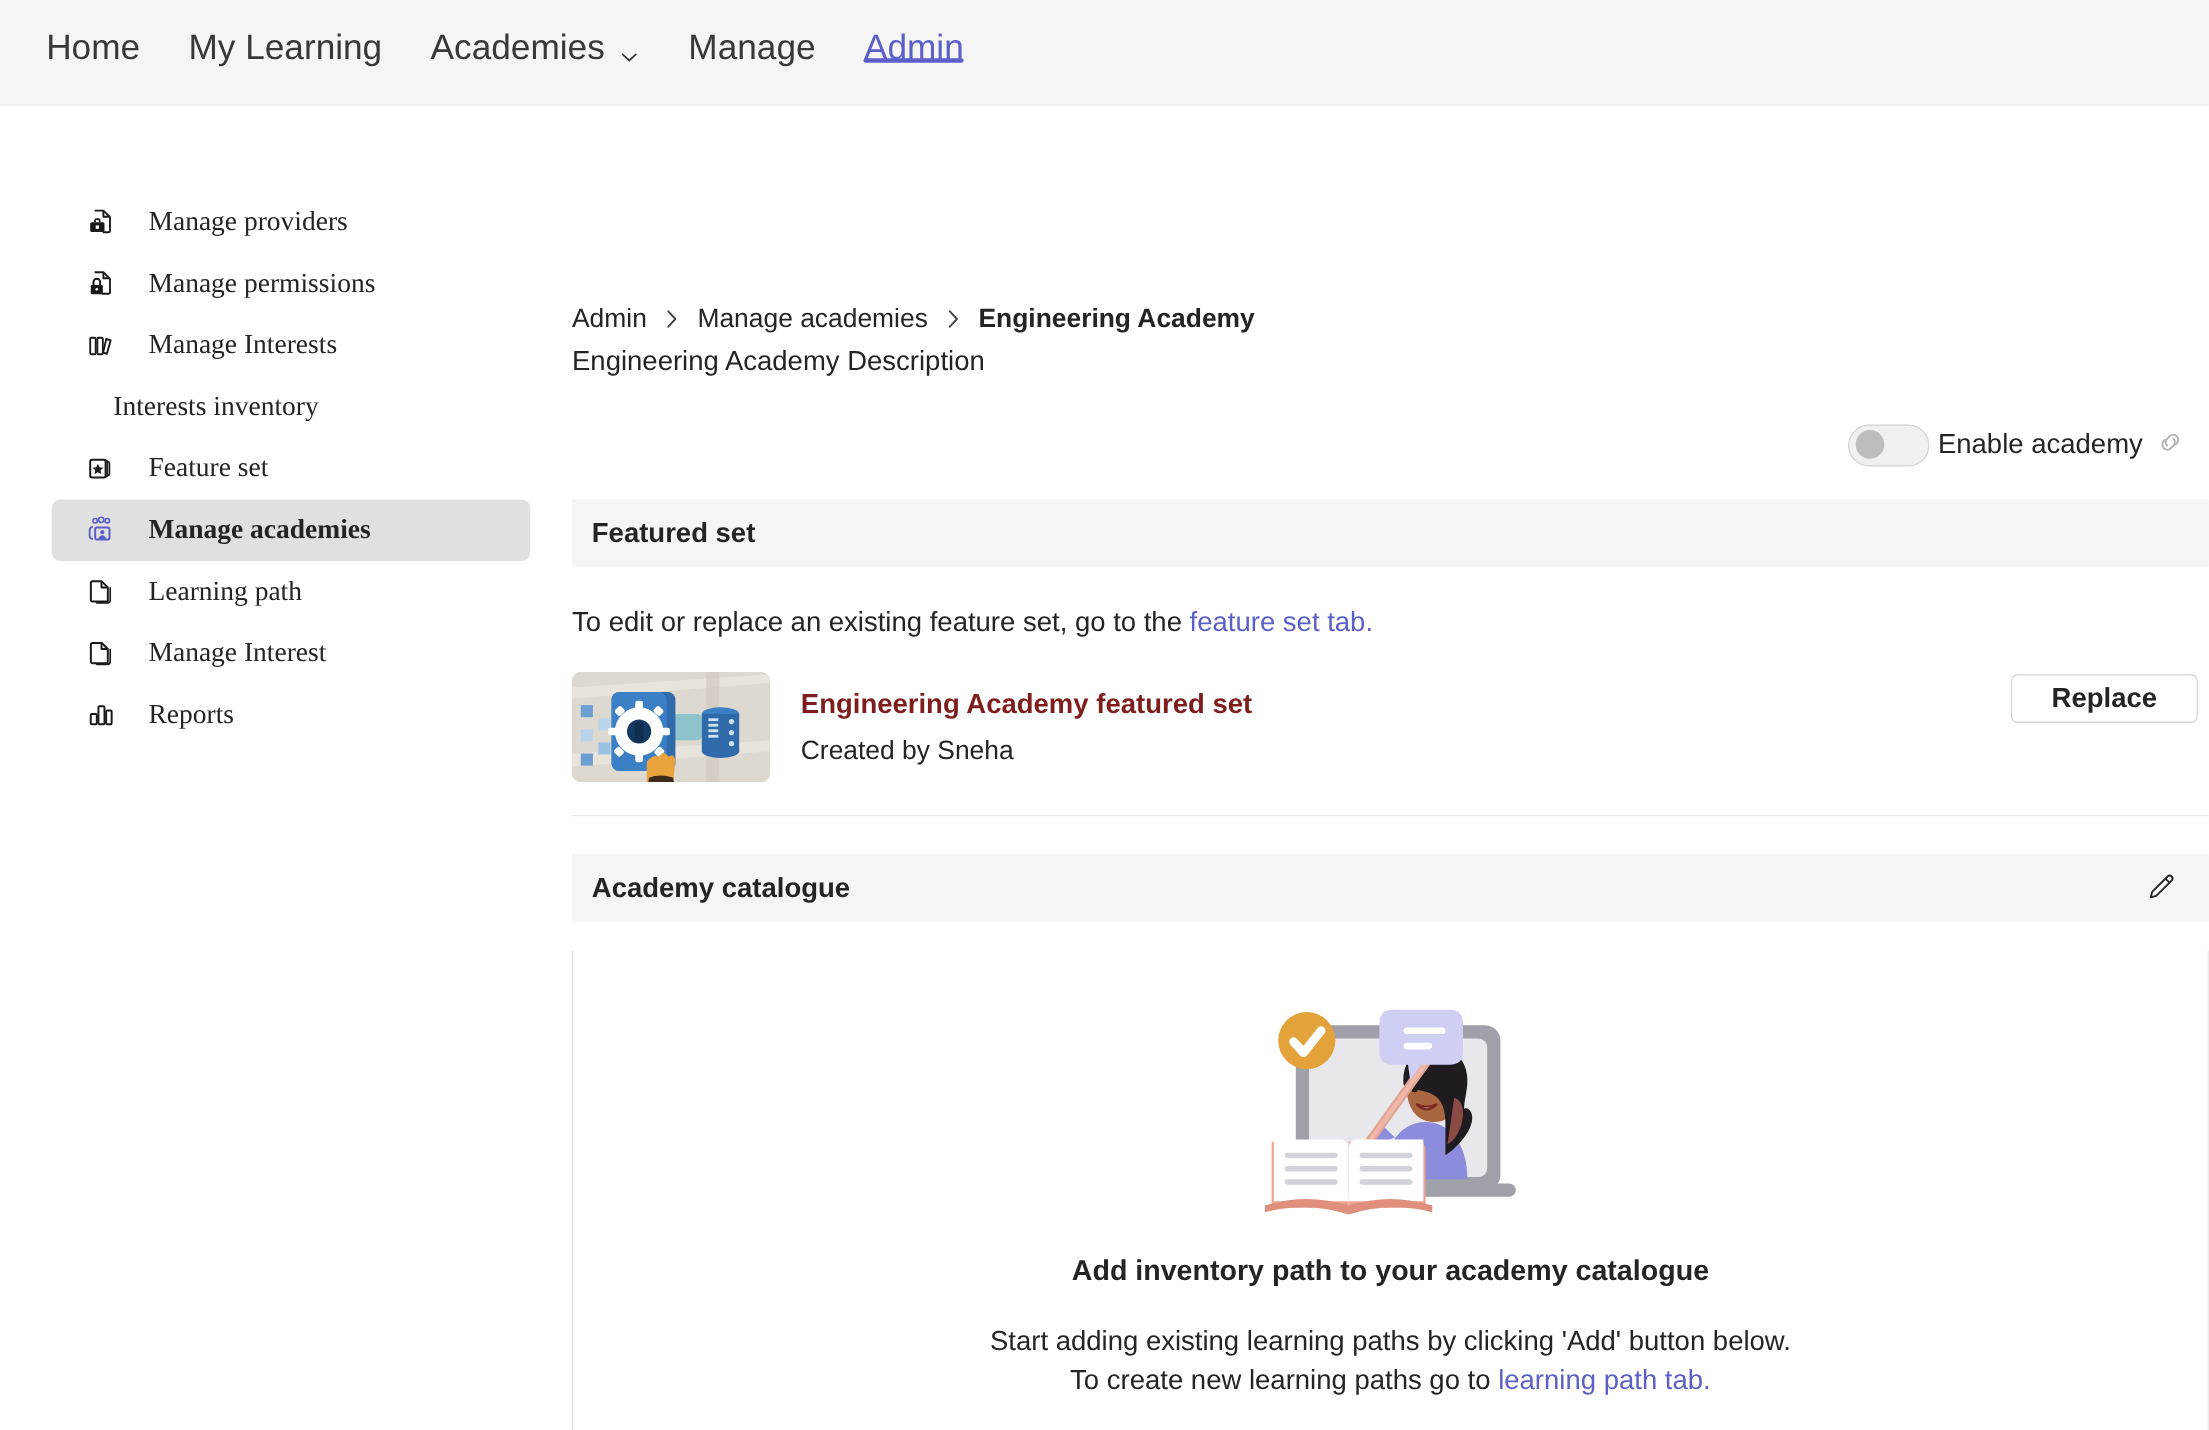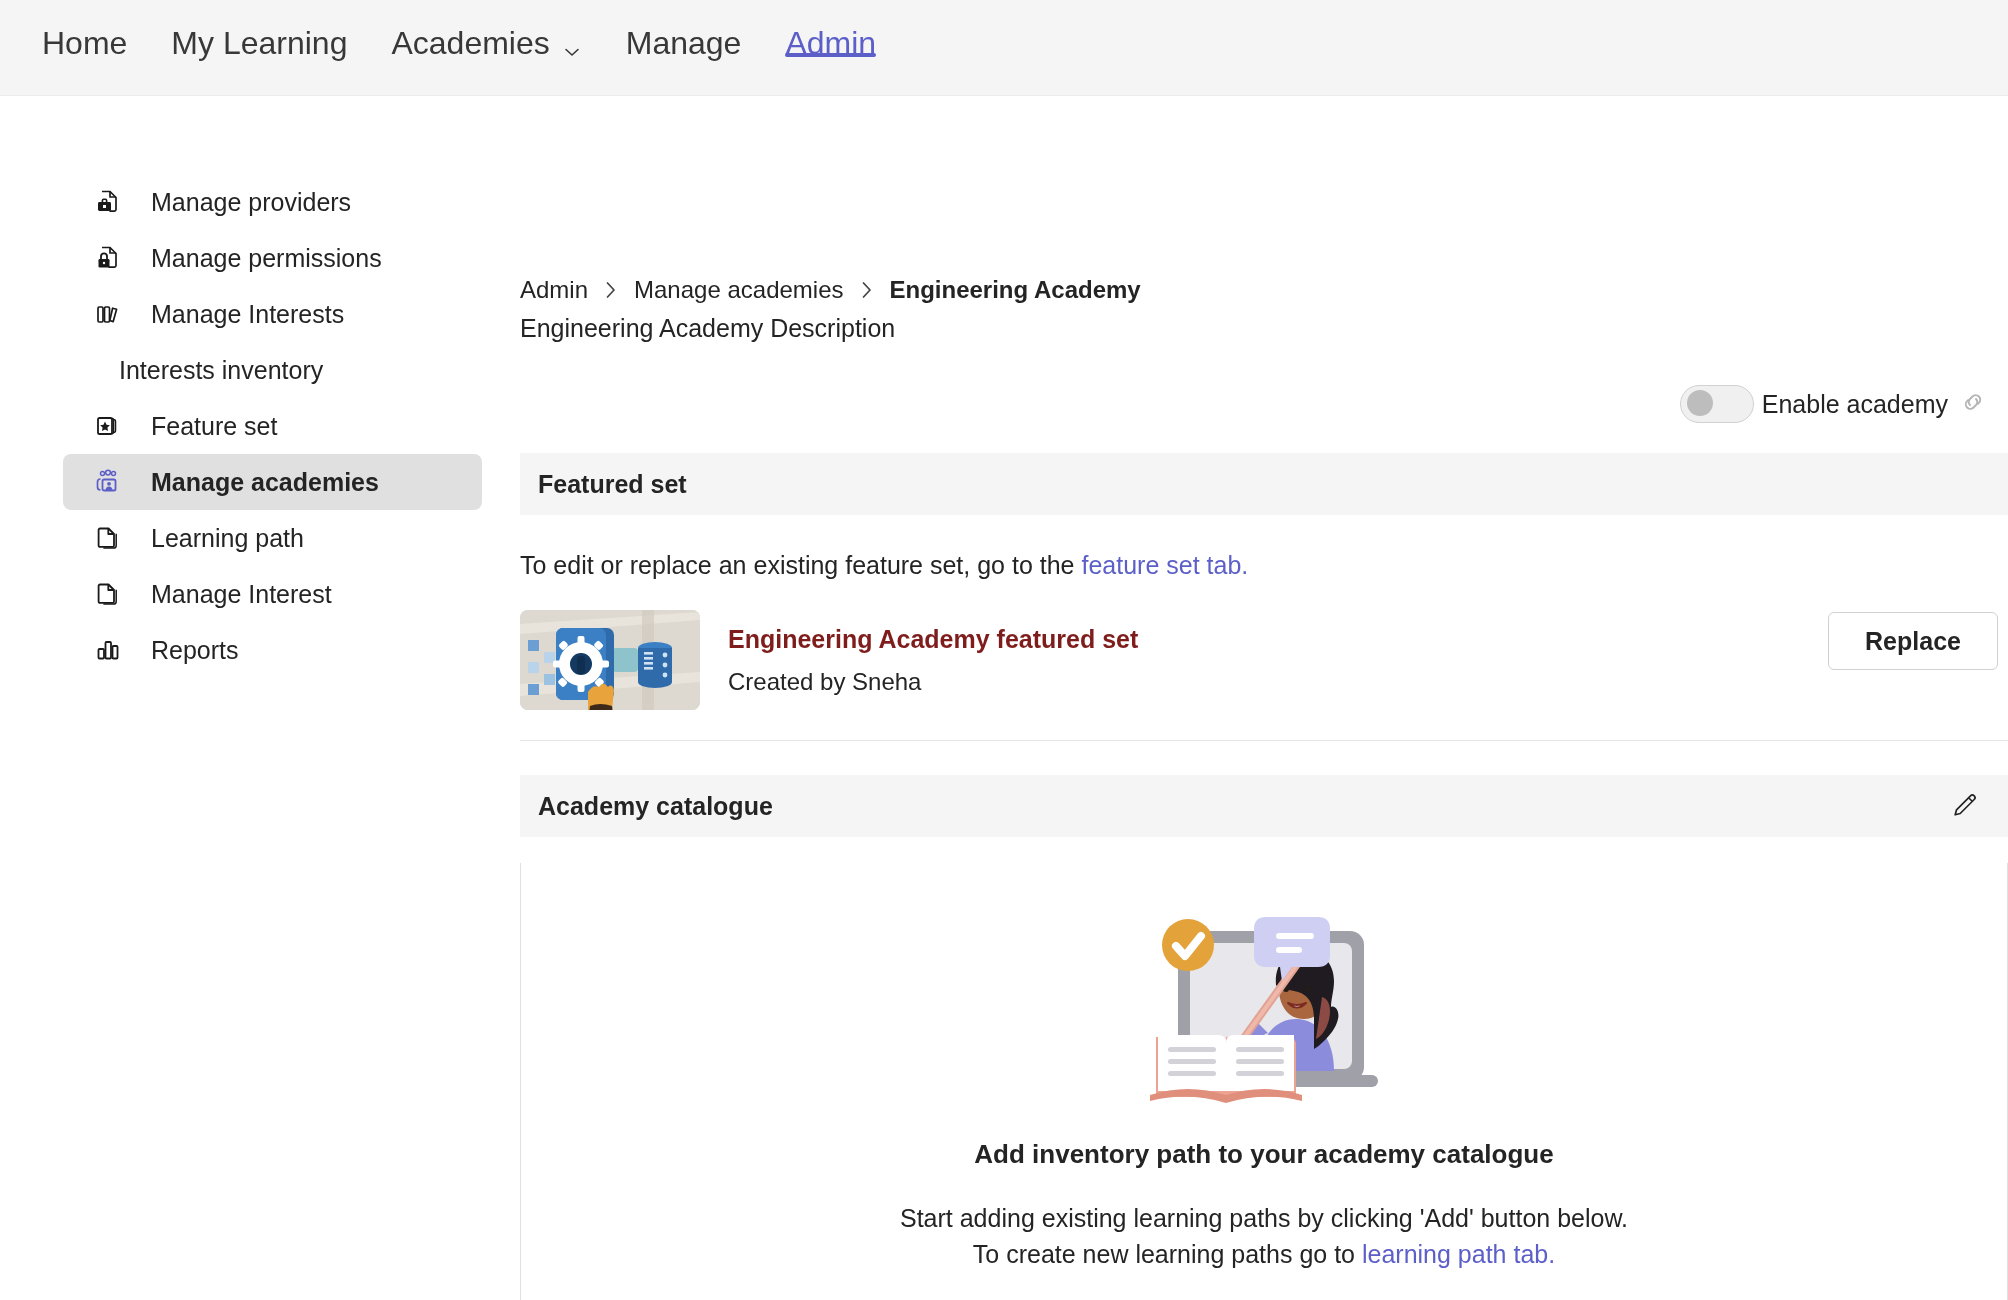--- a/index.html
+++ b/index.html
@@ -59,21 +59,22 @@
   
   .page {
     display: flex;
     height: calc(1300px - 96px);
   }
 
   
   .sidebar {
     width: 520px;
     flex: 0 0 520px;
-    padding: 78px 0 0 63px;
+    padding: 78px 0 0 47px;
+    font-family: Liberation Serif, serif;
   }
   .side-item {
     display: flex;
     align-items: center;
     height: 56px;
     padding-left: 30px;
     margin-right: 38px;
     border-radius: 8px;
     cursor: pointer;
     gap: 28px;
@@ -197,21 +198,21 @@
     background: #ded9d0;
   }
   .fs-meta { display: flex; flex-direction: column; gap: 14px; }
   .fs-title { font-size: 25px; font-weight: 700; color: #7f1d1d; }
   .fs-sub { font-size: 24px; color: #242424; }
   .replace-btn {
     position: absolute;
     right: 10px;
     top: 2px;
     min-width: 170px;
-    height: 58px;
+    height: 44px;
     border: 1px solid #d1d1d1;
     border-radius: 6px;
     background: #ffffff;
     font-size: 25px;
     font-weight: 600;
     color: #242424;
     cursor: pointer;
     font-family: "Liberation Sans", sans-serif;
   }
 

